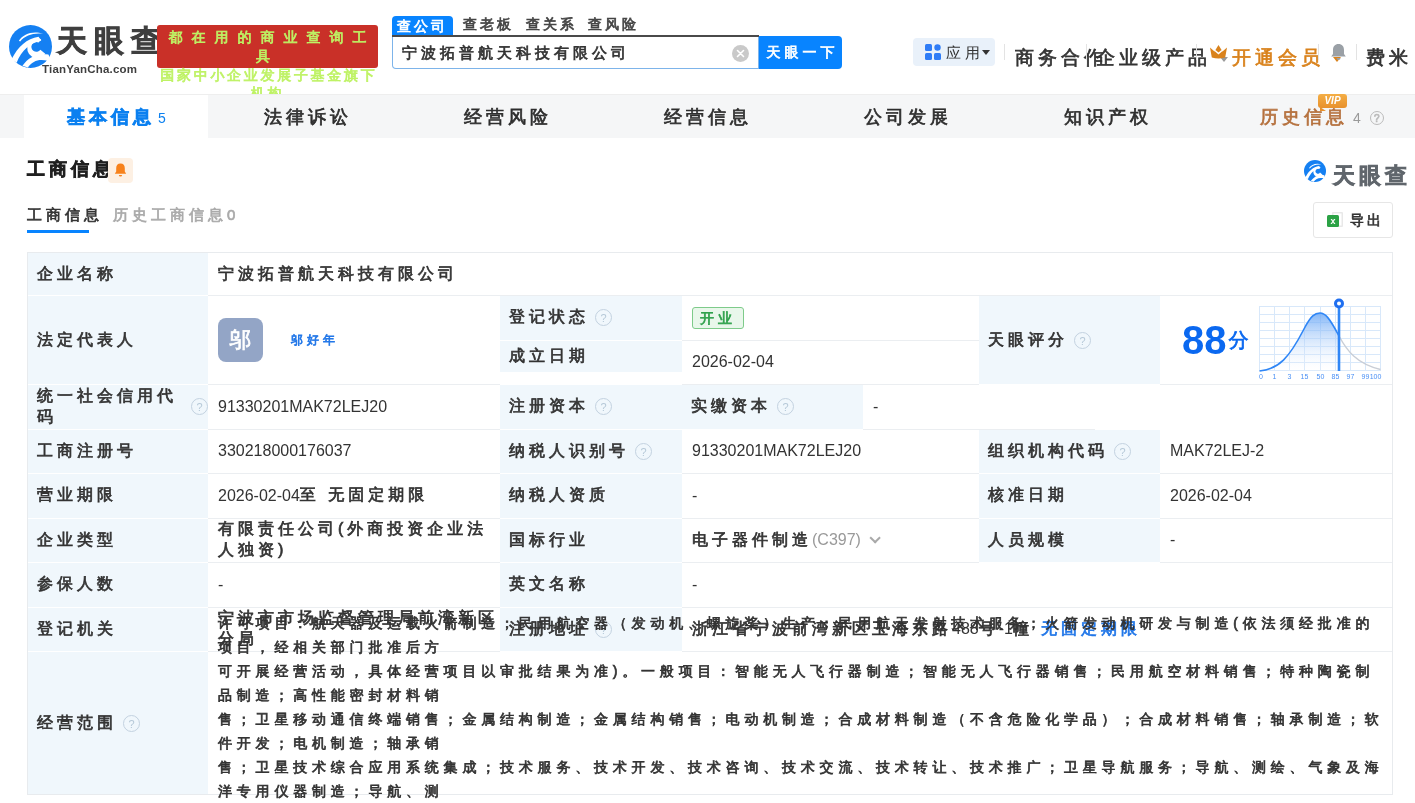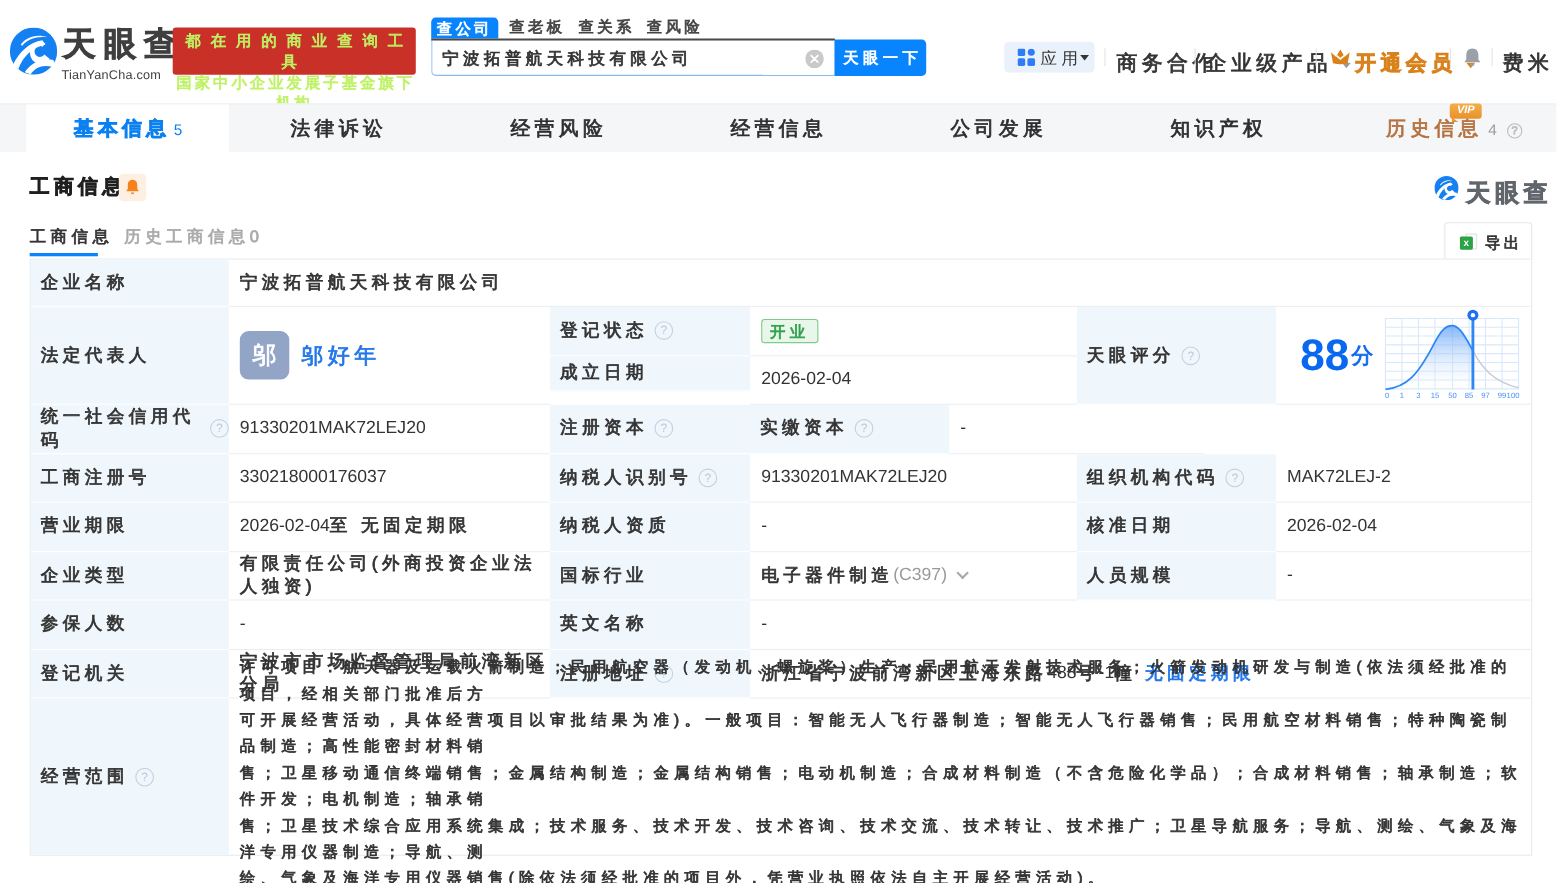--- a/index.html
+++ b/index.html
@@ -4,21 +4,21 @@
 *{margin:0;padding:0;box-sizing:border-box}
 html,body{width:1415px;height:803px;background:#fff;font-family:"Liberation Sans",sans-serif;overflow:hidden;position:relative}
 .abs{position:absolute}
 .zh{letter-spacing:4px}
 .zh4{letter-spacing:4px}
 .zh,.zh4,#brange,.stab,.mitem,#nav .tab,#title,#st1,#st2,#wmark .t,#logoTxt,#redbox .l1,#redbox .l2,#sbtn,#sinput .txt,.badge,#avatar,#scorefen,#export .t{-webkit-text-stroke:0.7px currentColor}
 #nav .cnt{-webkit-text-stroke:0}
 
 #hdr{position:absolute;left:0;top:0;width:1415px;height:94px;background:#fff}
 #logoTxt{position:absolute;left:57px;top:24px;font-size:30px;font-weight:bold;color:#3f3f3f;letter-spacing:7px;line-height:34px}
-#logoSub{position:absolute;left:56px;top:63px;font-size:11.5px;font-weight:normal;color:#3f3f3f;letter-spacing:0.2px}
+#logoSub{position:absolute;left:42px;top:63px;font-size:11.5px;font-weight:bold;color:#3f3f3f;letter-spacing:0.2px}
 #redbox{position:absolute;left:157px;top:25px;width:221px;height:43px;background:#c93028;border-radius:3px;color:#bef264;text-align:center}
 #redbox .l1{display:block;margin-top:3px;font-size:14px;letter-spacing:9px;text-indent:9px;line-height:19px}
 #redbox .l2{display:block;font-size:14px;letter-spacing:2.7px;text-indent:2.7px;line-height:18px}
 
 #stabs{position:absolute;left:392px;top:16px;height:19px;width:370px}
 .stab{position:absolute;top:0;font-size:14px;color:#444;letter-spacing:3px;white-space:nowrap}
 #stab0{left:0;width:61px;height:19px;background:#0884ff;color:#fff;border-radius:4px 4px 0 0;text-align:center;line-height:20px}
 #sline{position:absolute;left:392px;top:35px;width:367px;height:2px;background:#4a4a4a}
 #sinput{position:absolute;left:392px;top:37px;width:367px;height:32px;border:1px solid #7db4ea;border-top:none;background:#fff;border-radius:0 0 0 4px}
 #sinput .txt{position:absolute;left:9px;top:7px;font-size:15px;color:#333;letter-spacing:4px}
@@ -26,42 +26,42 @@
 
 #rmenu{position:absolute;top:0;left:0;width:1415px;height:94px}
 #appchip{position:absolute;left:913px;top:38px;width:82px;height:28px;background:#e9f1fa;border-radius:4px}
 #appchip .t{position:absolute;left:33px;top:6px;font-size:15px;color:#333;letter-spacing:4px}
 .caret{display:inline-block;width:0;height:0;border-left:4px solid transparent;border-right:4px solid transparent;border-top:5px solid #333}
 #appcaret{position:absolute;left:69px;top:12px}
 .mdiv{position:absolute;top:44px;width:1px;height:16px;background:#e3e3e3}
 .mitem{position:absolute;top:45px;font-size:19px;color:#333;letter-spacing:4px;white-space:nowrap}
 .gcaret{border-top-color:#999}
 .ocaret{border-top-color:#d9821c}
-#vipm{color:#d9821c;font-weight:bold}
+#vipm{color:#d9821c;font-weight:normal}
 
 #nav{position:absolute;left:0;top:94px;width:1415px;height:44px;background:#f5f6f7;border-top:1px solid #eee}
 #nav .tab{position:absolute;top:0;height:44px;line-height:44px;font-size:18px;color:#2e2e2e;letter-spacing:4px;text-align:center;width:200px}
 #nav .active{background:#fff;color:#0b80f0;font-weight:bold}
 #nav .cnt{font-size:14px;letter-spacing:0;font-weight:normal;color:#0b80f0;margin-left:3px}
 #histTab{color:#b5713e!important}
 #vipbadge{position:absolute;left:1318px;top:-1px;width:29px;height:14px;background:linear-gradient(#f4ae45,#e8912d);border-radius:3px;color:#fff;font-size:10px;font-weight:bold;font-style:italic;text-align:center;line-height:14px;letter-spacing:0}
 #histq{display:inline-block;width:14px;height:14px;border:1px solid #bbb;border-radius:50%;color:#bbb;font-size:10px;line-height:13px;text-align:center;letter-spacing:0;vertical-align:1px;font-weight:normal}
 
 #title{position:absolute;left:27px;top:157px;font-size:18px;font-weight:bold;color:#1f1f1f;letter-spacing:4px}
 #bellchip{position:absolute;left:108px;top:158px;width:25px;height:25px;background:#fdf0e3;border-radius:4px}
 #wmark{position:absolute;left:1304px;top:159px;height:26px}
 #wmark .t{position:absolute;left:29px;top:2px;font-size:22px;font-weight:bold;color:#60666c;letter-spacing:4px;white-space:nowrap}
 #subtabs{position:absolute;left:27px;top:206px;font-size:15px}
 #st1{position:absolute;left:0;top:0;color:#333;letter-spacing:4px;white-space:nowrap}
 #st2{position:absolute;left:86px;top:0;color:#aaa;letter-spacing:4px;white-space:nowrap}
 #stline{position:absolute;left:27px;top:230px;width:62px;height:3px;background:#0884ff}
 #export{position:absolute;left:1313px;top:202px;width:80px;height:36px;border:1px solid #e6e6e6;border-radius:3px;background:#fff}
 #export .t{position:absolute;left:36px;top:9px;font-size:14px;color:#333;letter-spacing:3px}
 
-#tbl{position:absolute;left:27px;top:235px;width:1366px;border:1px solid #e8ebee;background:#fff}
+#tbl{position:absolute;left:27px;top:252px;width:1366px;border:1px solid #e8ebee;background:#fff}
 .row{display:flex;width:100%}
 .lab{background:#f0f7fc;border-bottom:1px solid #fff;display:flex;align-items:center;padding-left:9px;font-size:16px;color:#333;flex:none}
 .val{border-bottom:1px solid #ebeef1;display:flex;align-items:center;padding-left:10px;font-size:16px;color:#333;flex:none}
 .last .lab,.last .val{border-bottom:none}
 .w1{width:180px}.w2{width:292px}.w3{width:182px}.w4{width:297px}.w5{width:181px}.w6{width:232px}
 .qi{display:inline-block;width:17px;height:17px;border:1px solid #c3d2e0;border-radius:50%;color:#b6c9d8;font-size:11px;line-height:16px;text-align:center;margin-left:6px;letter-spacing:0;flex:none;-webkit-text-stroke:0}
 .h1{height:43px}.h2{height:44.5px}
 a.blue{color:#2277e8;text-decoration:none}
 .gray{color:#999}
 .badge{display:inline-block;height:22px;line-height:21px;padding:0 7px;background:#e9f7eb;border:1px solid #7ecb8a;border-radius:3px;color:#2fa14c;font-size:14px;letter-spacing:4px}
@@ -182,21 +182,21 @@
     <div class="val" style="flex:1">
         <span class="zh">宁波拓普航天科技有限公司</span>
       </div>
   </div>
   <div class="row" style="height:89px">
     <div class="lab w1" style="height:89px">
         <span class="zh">法定代表人</span>
       </div>
     <div class="val w2" style="height:89px">
         <div id="avatar">邬</div>
-        <a class="blue zh4" href="#" style="margin-left:11px;font-size:20px">邬好年</a>
+        <a class="blue zh4" href="#" style="margin-left:28px;font-size:12px">邬好年</a>
       </div>
     <div style="width:479px;flex:none">
       <div class="row" style="height:44.5px">
         <div class="lab w3" style="height:44.5px">
             <span class="zh">登记状态</span>
             <span class="qi">?</span>
           </div>
         <div class="val w4" style="height:44.5px">
             <span class="badge">开业</span>
           </div>

